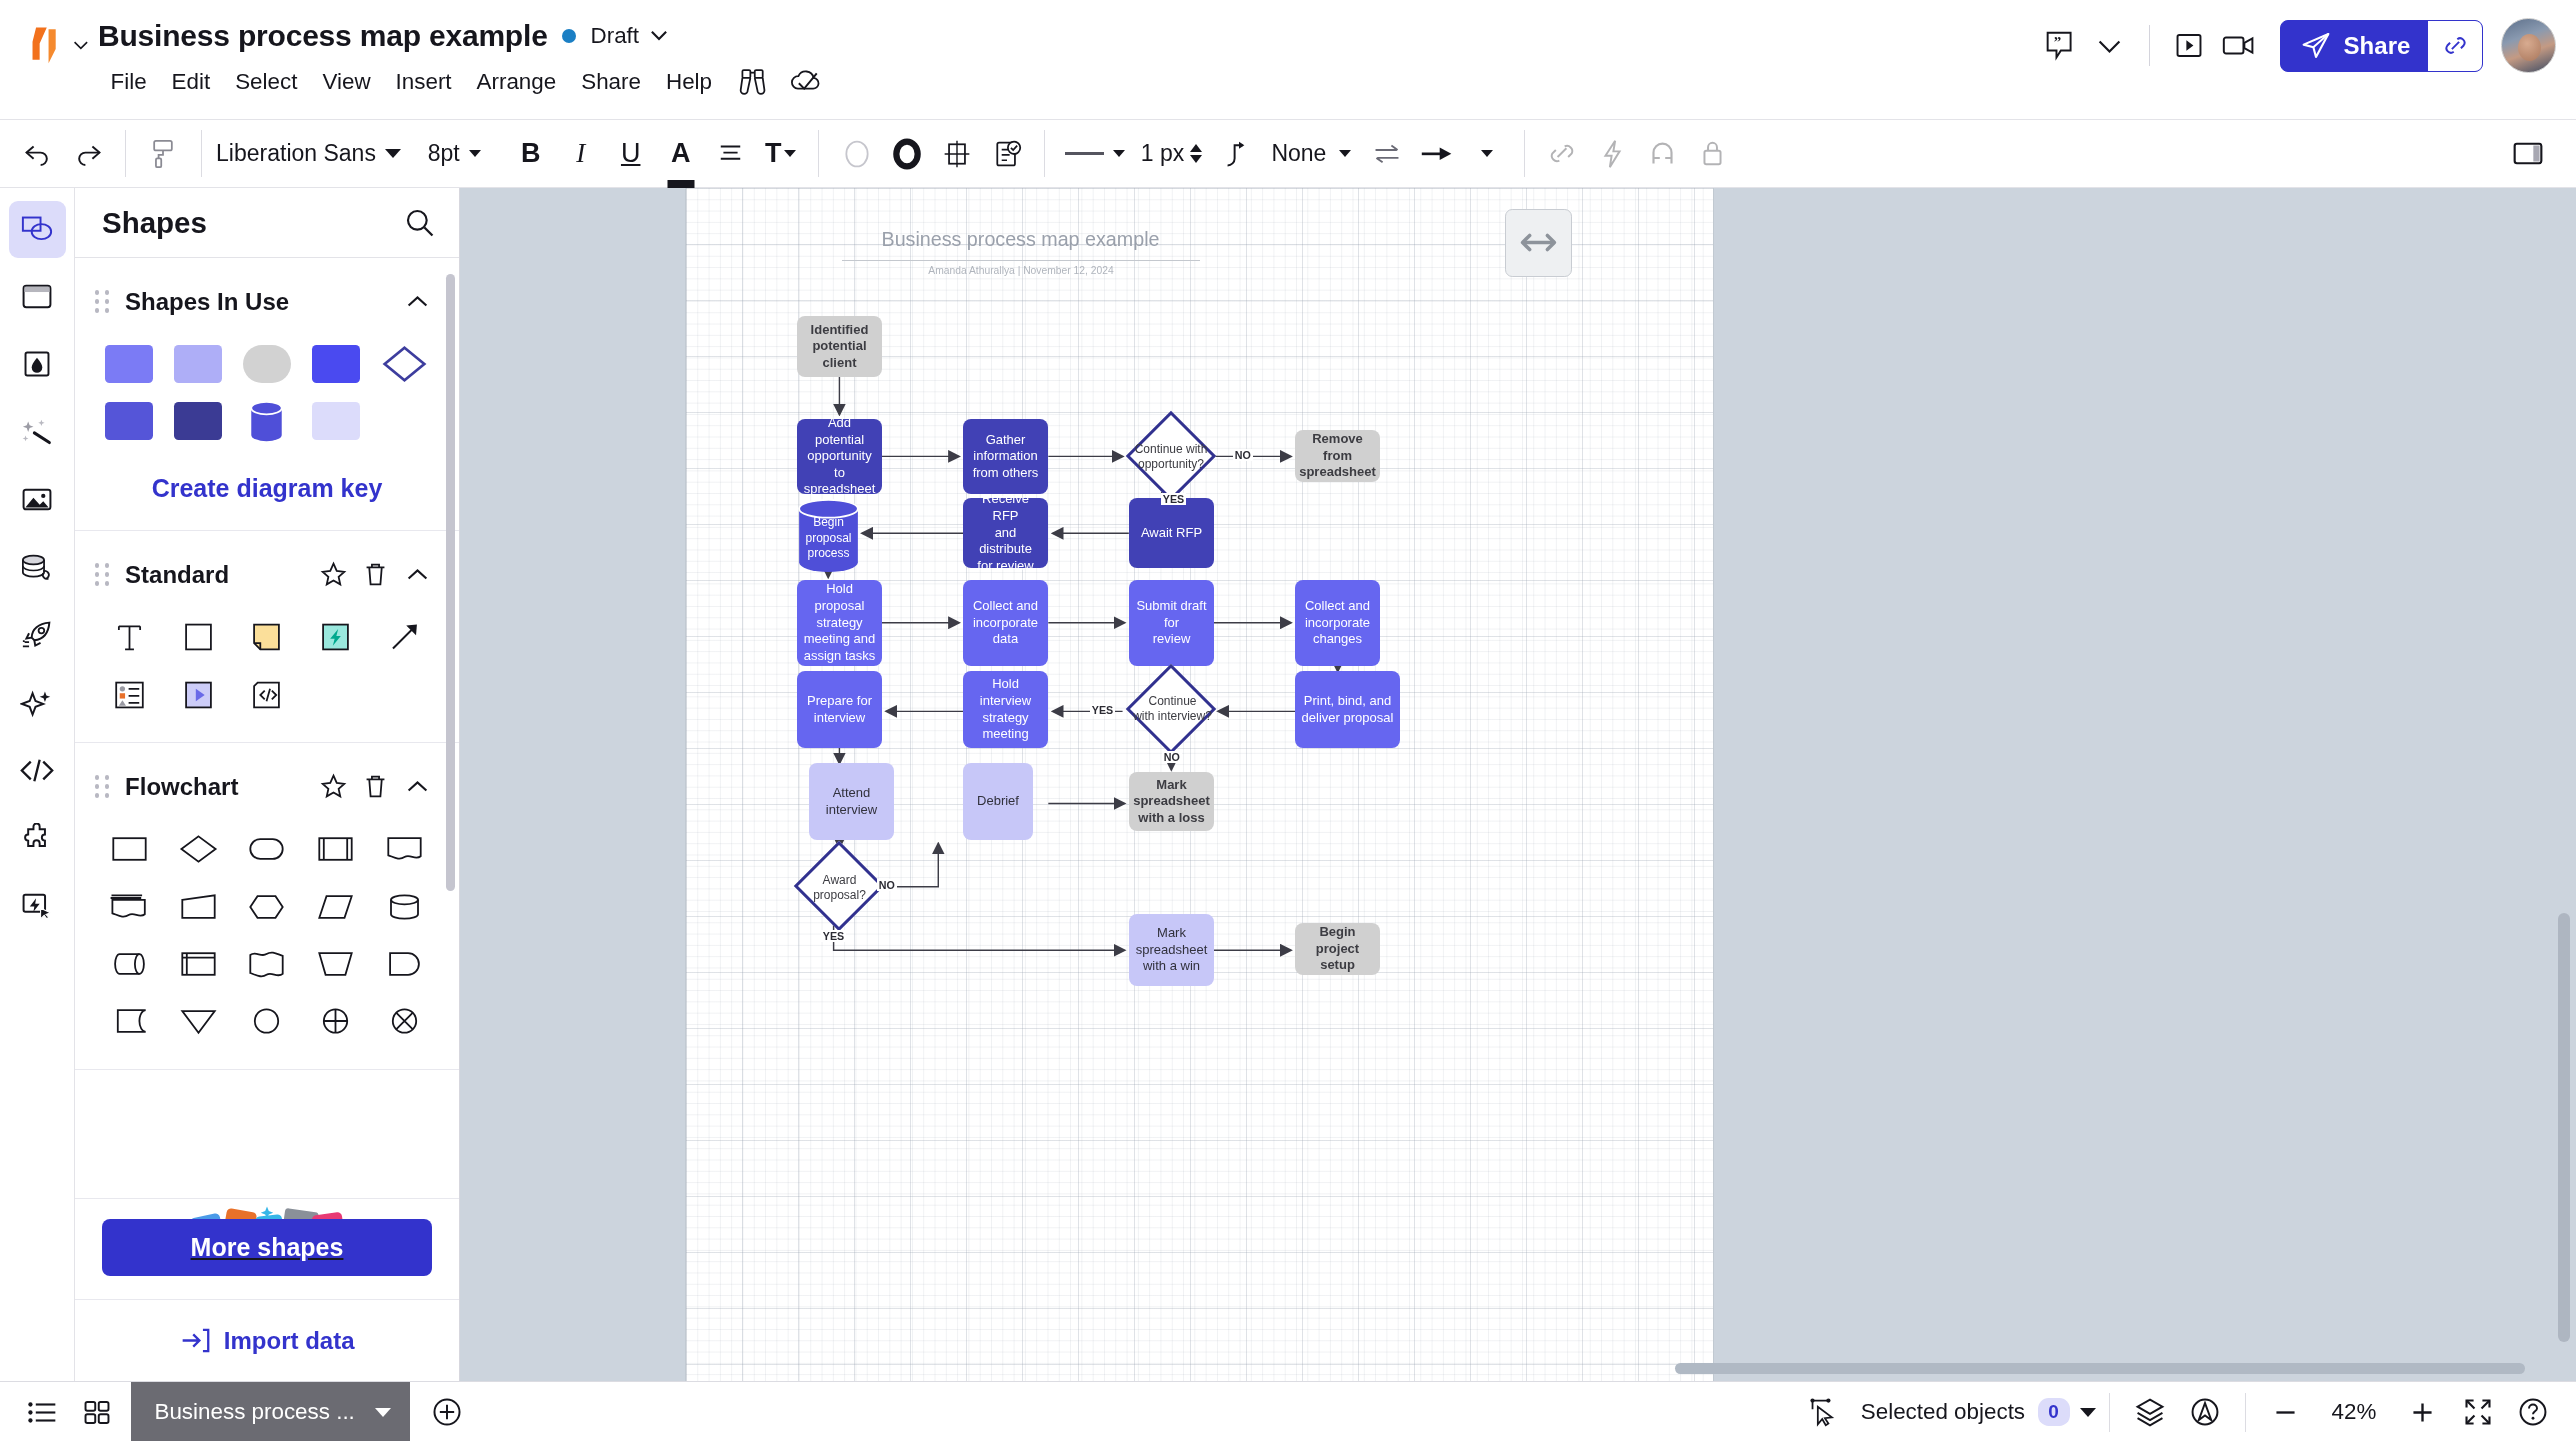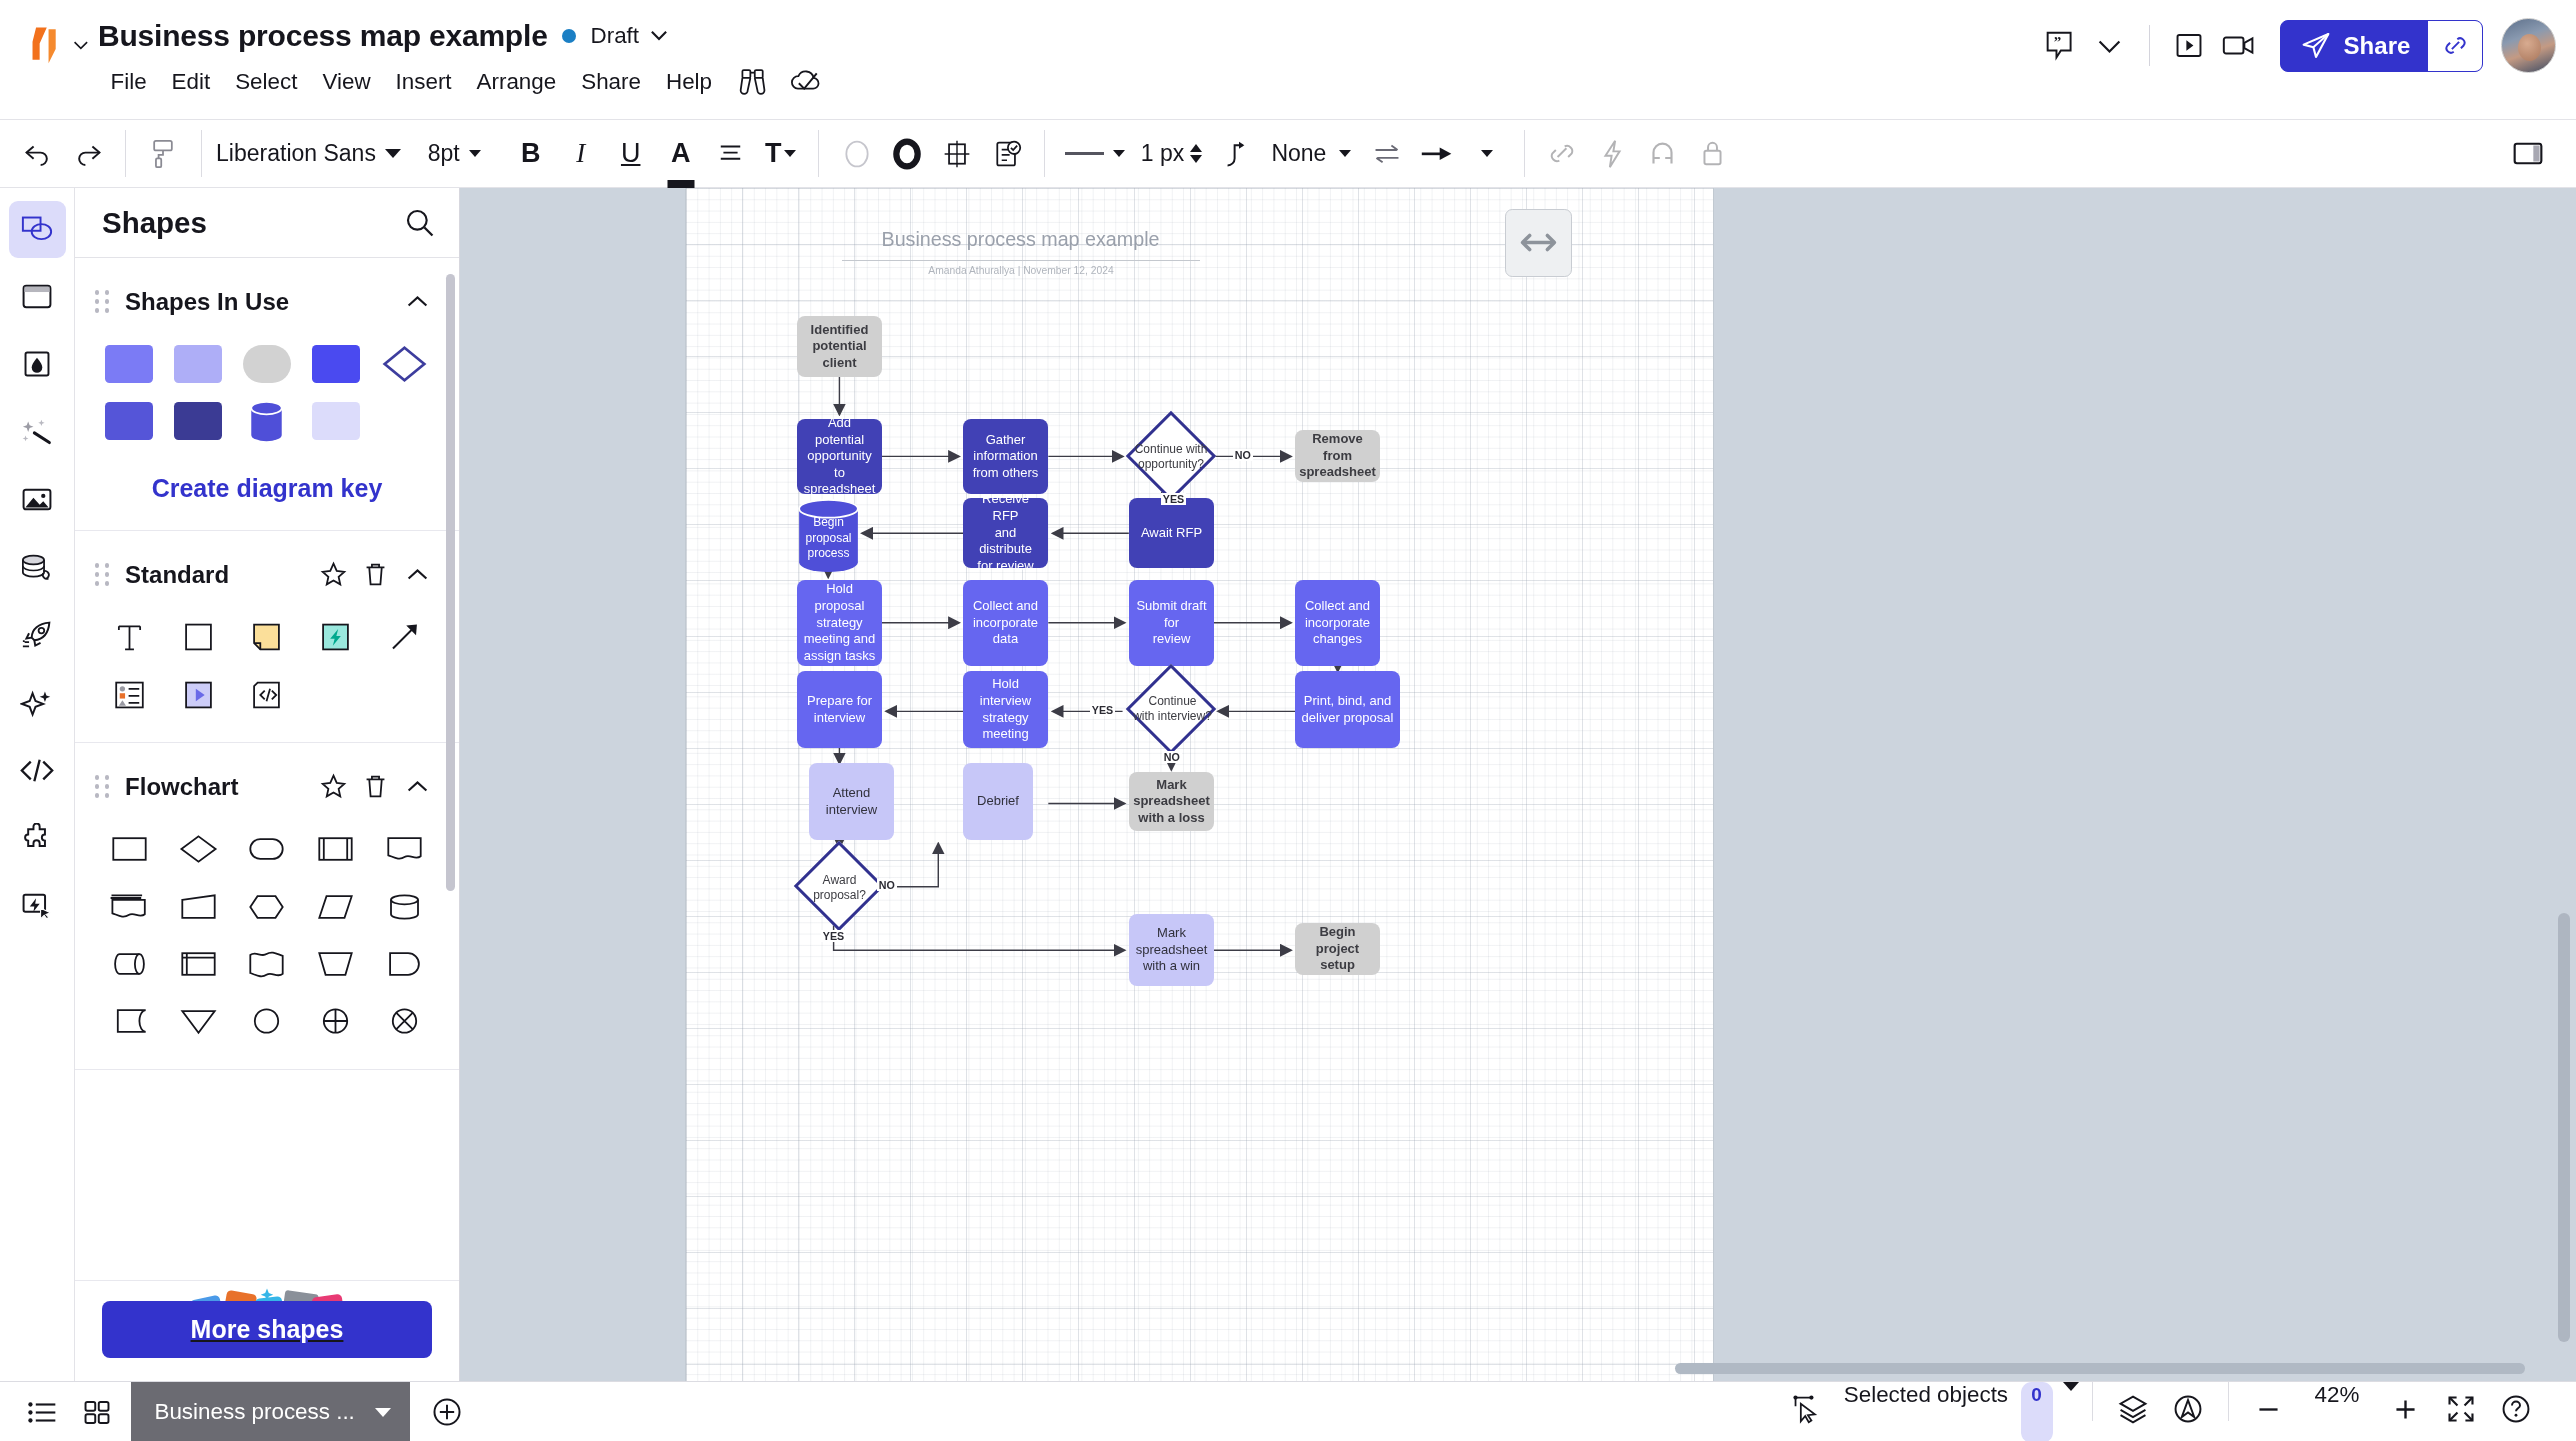--- a/index.html
+++ b/index.html
@@ -186,21 +186,21 @@
   .statusbar {
     height: 61px; flex: 0 0 61px; background: #fff; border-top: 0.9px solid #dcdce2;
     display: flex; align-items: center; position: relative;
   }
   .sb-ico { width: 55px; height: 55px; display:flex; align-items:center; justify-content:center; border-radius:6.3px; }
   .tab-chip {
     height: 61px; background: #6b6b72; color: #fff; font-size: 22.4px; display: flex; align-items: center;
     gap: 19.7px; padding: 0 19.7px 0 23px; margin-left: 7.2px;
   }
   .tri-w { width:0;height:0;border-left:8px solid transparent;border-right:8px solid transparent;border-top:9.8px solid #fff; }
-  .sb-right { position: absolute; right: 33px; display: flex; height: 61px; }
+  .sb-right { position: absolute; right: 16px; display: flex; align-items: center; height: 61px; }
   .sel-obj { font-size: 22.4px; color: #16161d; margin: 0 12.5px 0 9px; }
   .sel-badge {
     background: #dcdcfa; color: #3333cc; font-weight: bold; font-size: 19px; border-radius: 10.7px;
     padding: 2.7px 10.7px; margin-right: 10.7px;
   }
   .sb-sep { width: 0.9px; height: 39px; background: #dcdce2; margin: 0 12.5px; }
   .zoom-val { font-size: 22.4px; color: #16161d; width: 82px; text-align: center; }
   svg { display: block; }
 </style>
 </head>
@@ -840,20 +840,29 @@
             <rect x="16" y="14" width="34" height="34" rx="5" fill="#4a9ae8" transform="rotate(-12 33 31)"></rect>
             <rect x="52" y="8" width="34" height="38" rx="5" fill="#e8712a" transform="rotate(10 69 27)"></rect>
             <rect x="88" y="14" width="30" height="32" rx="5" fill="#36b6e8" transform="rotate(-6 103 30)"></rect>
             <rect x="118" y="8" width="38" height="36" rx="4" fill="#8a9099" transform="rotate(8 137 26)"></rect>
             <rect x="152" y="12" width="34" height="34" rx="5" fill="#e83a74" transform="rotate(-8 169 29)"></rect>
             <path d="M100 4 l2 5 l5 2 l-5 2 l-2 5 l-2 -5 l-5 -2 l5 -2 z" fill="#36b6e8"></path>
           </svg>
         </span>
         <div class="more-btn">More shapes</div>
       </div>
+      <div class="import-row">
+        <span>
+          <svg width="30" height="29" viewBox="0 0 34 32">
+            <path d="M3 16 h18 M15 9 L22 16 L15 23" fill="none" stroke="#3333cc" stroke-width="2.6"></path>
+            <path d="M26 4 h6 v24 h-6" fill="none" stroke="#3333cc" stroke-width="2.6"></path>
+          </svg>
+        </span>
+        <span>Import data</span>
+      </div>
     </div>
 
     <div class="canvas-area">
       <div class="page">
         <div class="canvas-title" style="left:102px; top:40px; width:465px;">Business process map example</div>
         <div class="title-rule" style="left:156px; top:72px; width:358px;"></div>
         <div class="canvas-sub" style="left:156px; top:77px; width:358px;">Amanda Athurallya  |  November 12, 2024</div>
 
         <svg class="diagram" viewBox="0 0 1148 1338">
           <defs>

